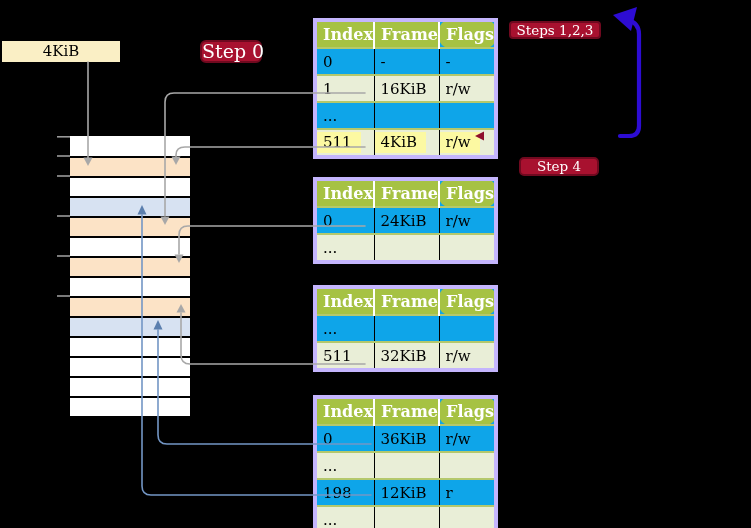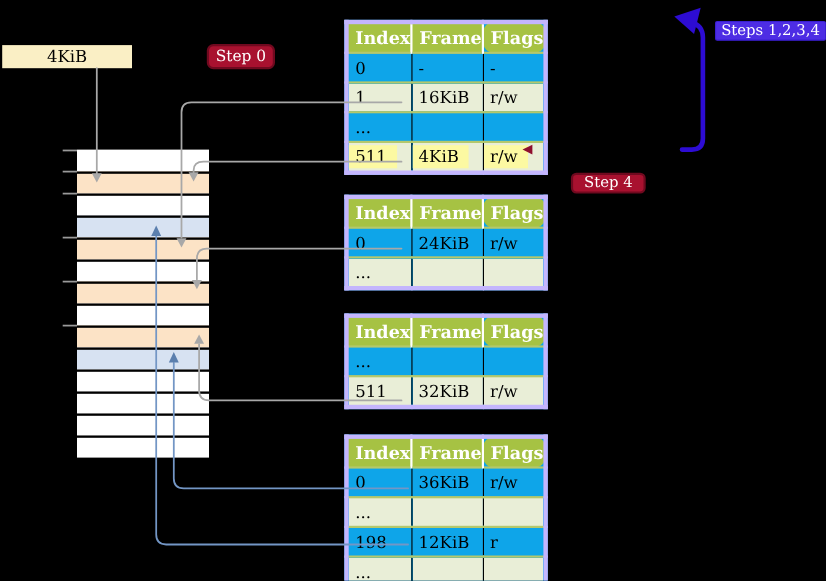--- a/index.html
+++ b/index.html
@@ -14,24 +14,24 @@
     background:#faefc5;color:#000;font-size:15px;line-height:21px;
     text-align:center;
   }
   
   .badge{
     position:absolute;color:#fff;text-align:center;
     box-sizing:border-box;white-space:nowrap;
   }
   .badge.red{background:#a8112f;border:2px solid #70091f;}
   .badge.blue{background:#4d2de4;border:1px solid #3a1fd0;}
-  #badge-step0{left:188px;top:40px;width:62px;height:23px;border-radius:6px;font-size:14px;line-height:19px;}
+  #badge-step0{left:200px;top:40px;width:62px;height:23px;border-radius:6px;font-size:19px;line-height:19px;}
   #badge-steps123{left:509px;top:21px;width:92px;height:18px;border-radius:4px;font-size:13.5px;line-height:14px;}
   #badge-steps1234{left:650px;top:19px;width:101px;height:18px;border-radius:2px;font-size:13.5px;line-height:16px;}
-  #badge-step4{left:519px;top:157px;width:68px;height:19px;border-radius:5px;font-size:13.5px;line-height:15px;}
+  #badge-step4{left:519px;top:157px;width:80px;height:19px;border-radius:5px;font-size:13.5px;line-height:15px;}
   
   #memory-column{
     position:absolute;left:70px;top:136px;width:120px;height:280px;
   }
   .mem-row{
     box-sizing:border-box;height:20px;width:120px;
     border-top:2px solid #000;
   }
   .mem-row:first-child{border-top:none;}
   
@@ -61,21 +61,21 @@
   #overlay{position:absolute;left:0;top:0;pointer-events:none;}
 </style>
 </head>
 <body>
 
 <div id="canvas">
 
   <div class="frame-label">4KiB</div>
 
   <div id="badge-step0" class="badge red">Step 0</div>
-  <div id="badge-steps1234" class="badge blue">Steps 1,2,3,4</div>
+  <div id="badge-steps123" class="badge red">Steps 1,2,3</div>
   <div id="badge-step4" class="badge red">Step 4</div>
 
   <div id="memory-column">
       <div class="mem-row" style="background: rgb(255, 255, 255);"></div>
       <div class="mem-row" style="background: rgb(252, 227, 198);"></div>
       <div class="mem-row" style="background: rgb(255, 255, 255);"></div>
       <div class="mem-row" style="background: rgb(215, 226, 242);"></div>
       <div class="mem-row" style="background: rgb(252, 227, 198);"></div>
       <div class="mem-row" style="background: rgb(255, 255, 255);"></div>
       <div class="mem-row" style="background: rgb(252, 227, 198);"></div>

